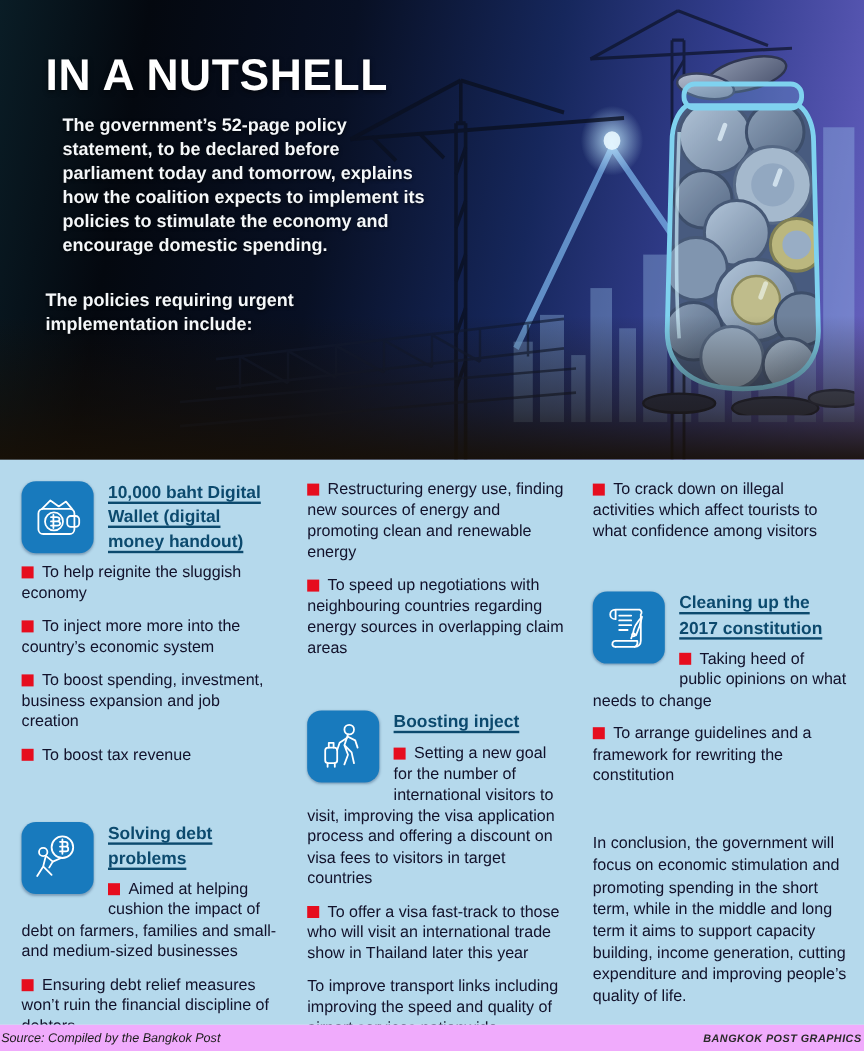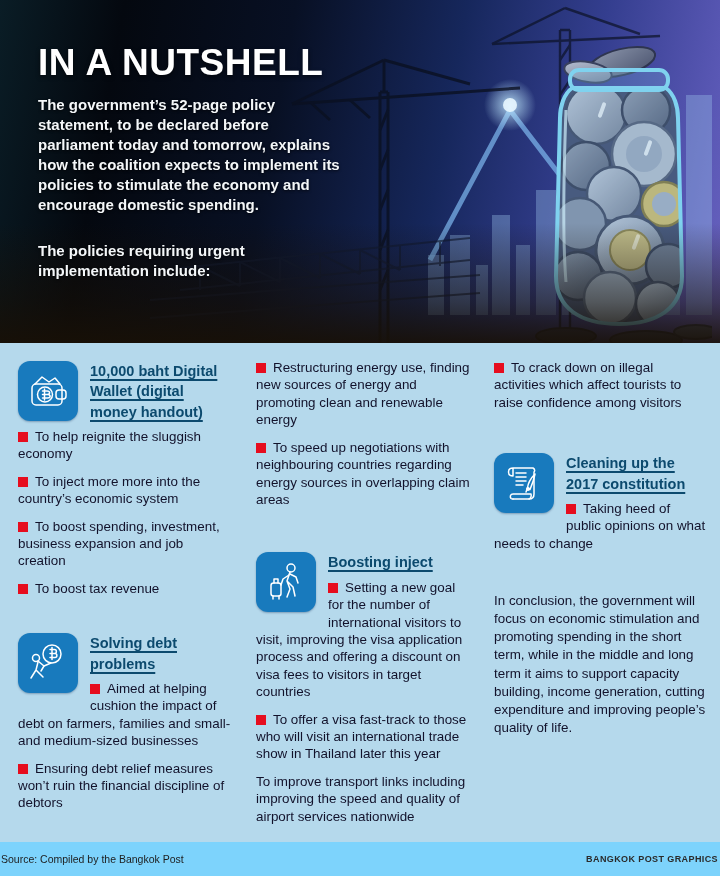--- a/index.html
+++ b/index.html
@@ -2,38 +2,38 @@
 <html><head>
 <meta charset="utf-8">
 <style>
   * { margin: 0; padding: 0; box-sizing: border-box; }
   html, body { width: 720px; }
   body { font-family: "Liberation Sans", "DejaVu Sans", sans-serif; background: #ffffff; }
   .page { width: 720px; height: 876px; overflow: hidden; display: flex; flex-direction: column; }
 
   
   .hero {
-    position: relative; height: 343px; overflow: hidden; flex: none;
+    position: relative; height: 383px; overflow: hidden; flex: none;
     background: linear-gradient(100deg, #0a1d26 0%, #04080f 16%, #081024 38%, #16275c 60%, #343e8f 78%, #5a58b5 94%, #6a63c0 100%);
   }
   .hero-bg { position: absolute; inset: 0; width: 100%; height: 100%; }
   .hero-bottom-shade {
     position: absolute; left: 0; right: 0; bottom: 0; height: 120px;
     background: linear-gradient(to top, rgba(24,16,6,0.93) 0%, rgba(24,16,6,0.55) 34%, rgba(24,16,6,0) 100%);
     pointer-events: none;
   }
   .jar-wrap { position: absolute; top: 14px; right: 8px; width: 186px; height: 332px; }
   .hero-text { position: relative; z-index: 3; padding: 44px 0 0 38px; width: 330px; color: #ffffff; }
   .hero-title {
     font-size: 37px; font-weight: 800; letter-spacing: 0.5px; line-height: 1;
     text-shadow: 0 2px 4px rgba(0,0,0,0.55); margin-bottom: 14px;
   }
   .hero-intro {
     font-size: 15px; font-weight: 700; line-height: 1.33; color: #f4f7f9;
-    text-shadow: 0 1px 3px rgba(0,0,0,0.7); width: 302px;
+    text-shadow: 0 1px 3px rgba(0,0,0,0.7); width: 302px; margin-left: 14px;
   }
   .hero-intro2 {
     margin-top: 26px; font-size: 15px; font-weight: 700; line-height: 1.33;
     color: #f4f7f9; text-shadow: 0 1px 3px rgba(0,0,0,0.7); width: 280px;
   }
 
   
   .content {
     flex: 1 1 auto; background: #b5d9ec; padding: 16px 12px 8px 18px;
     display: grid; grid-template-columns: 1fr 1fr 1fr; column-gap: 24px; overflow: hidden;
@@ -55,22 +55,22 @@
   }
   .bullet { font-size: 13.4px; line-height: 1.3; color: #12122b; font-weight: 500; margin: 0 0 10px 0; }
   .sq {
     display: inline-block; width: 10px; height: 10px; background: #e60d1e;
     margin-right: 7px; vertical-align: -1px;
   }
   .conclusion { margin-top: 30px; font-size: 13.4px; line-height: 1.35; color: #12122b; font-weight: 500; }
 
   
   .footer {
-    flex: none; height: 34px; background: #7dd3fc; display: flex;
-    align-items: center; justify-content: space-between; padding: 0 2px 0 1px;
+    flex: none; height: 22px; background: #f0abfc; display: flex;
+    align-items: center; justify-content: space-between; padding: 0 2px 0 1px; font-style: italic;
   }
   .footer .src { font-size: 10.5px; color: #1d1d1d; }
   .footer .credit { font-size: 9px; letter-spacing: 0.4px; color: #2a2a2a; font-weight: 600; margin-left: 29px; }
 </style>
 </head>
 <body>
 
 <div class="page">
 
   <header class="hero">
@@ -201,21 +201,21 @@
             <path d="M17.5 23 L22 23 C25.5 23 25.5 26.5 22 26.5 L17.5 26.5 L22.5 26.5 C26 26.5 26 30 22.5 30 L17.5 30 M19.5 21 L19.5 32"></path>
           </svg>
         </span>
         <h2 class="sec-title">10,000 baht Digital Wallet (digital money handout)</h2>
         <p class="bullet"><span class="sq"></span><span>To help reignite the sluggish economy</span></p>
         <p class="bullet"><span class="sq"></span><span>To inject more more into the country’s economic system</span></p>
         <p class="bullet"><span class="sq"></span><span>To boost spending, investment, business expansion and job creation</span></p>
         <p class="bullet"><span class="sq"></span><span>To boost tax revenue</span></p>
       </section>
 
-      <section style="margin-top:24px">
+      <section style="margin-top:36px">
         <span class="sec-icon">
           <svg viewBox="0 0 46 46">
             <circle cx="27" cy="14" r="9"></circle>
             <path d="M25 9.5 L29.5 9.5 C32 9.5 32 13.5 29.5 13.5 L25 13.5 L30 13.5 C32.5 13.5 32.5 17.5 30 17.5 L25 17.5 M27 7.5 L27 19.5"></path>
             <circle cx="11" cy="18" r="3.5"></circle>
             <path d="M13 21 L19 26 L26 23"></path>
             <path d="M13 22 L11 30 L6 38 M11 30 L18 37"></path>
             <path d="M19 26 L16 31"></path>
           </svg>
         </span>
@@ -254,36 +254,37 @@
         <h2 class="sec-title">Boosting inject</h2>
         <p class="bullet"><span class="sq"></span><span>Setting a new goal for the number of international visitors to visit, improving the visa application process and offering a discount on visa fees to visitors in target countries</span></p>
         <p class="bullet"><span class="sq"></span><span>To offer a visa fast-track to those who will visit an international trade show in Thailand later this year</span></p>
         <p class="bullet"><span>To improve transport links including improving the speed and quality of airport services nationwide</span></p>
       </section>
     </div>
 
     <div class="col">
 
       <section>
-        <p class="bullet"><span class="sq"></span><span>To crack down on illegal activities which affect tourists to raise confidence among visitors</span></p>
+        <p class="bullet"><span class="sq"></span><span>To crack down on illegal activities which affect tourists to what confidence among visitors</span></p>
       </section>
 
       <section style="margin-top:40px">
         <span class="sec-icon">
           <svg viewBox="0 0 46 46">
             <path d="M12 8 C9 8 7.5 10 7.5 12 C7.5 14 9 16 12 16 L12 8 L32 8 C34 9 34 11 33 12 L33 34 C33 37 31 39 28 39 L12 39"></path>
             <path d="M28 39 C30 38 30.5 36 30 34 L12 34 C9.5 34 8.5 36.5 10 38.5 C10.6 39 11.2 39 12 39"></path>
             <path d="M15 13 L25 13 M15 17 L25 17 M15 21 L25 21 M15 25 L22 25"></path>
             <path d="M34 14 C30 18 27 23 26.5 28 L29 29.5 C31 25 33 19 34 14 Z"></path>
             <path d="M26.5 28 L25 32"></path>
             <circle cx="27" cy="29" r="1.2"></circle>
           </svg>
         </span>
         <h2 class="sec-title">Cleaning up the 2017 constitution</h2>
         <p class="bullet"><span class="sq"></span><span>Taking heed of public opinions on what needs to change</span></p>
+        <p class="bullet"><span class="sq"></span><span>To arrange guidelines and a framework for rewriting the constitution</span></p>
       </section>
 
       <p class="conclusion">In conclusion, the government will focus on economic stimulation and promoting spending in the short term, while in the middle and long term it aims to support capacity building, income generation, cutting expenditure and improving people’s quality of life.</p>
     </div>
   </main>
 
   <footer class="footer">
     <span class="src">Source: Compiled by the Bangkok Post</span>
     <span class="credit">BANGKOK POST GRAPHICS</span>
   </footer>

